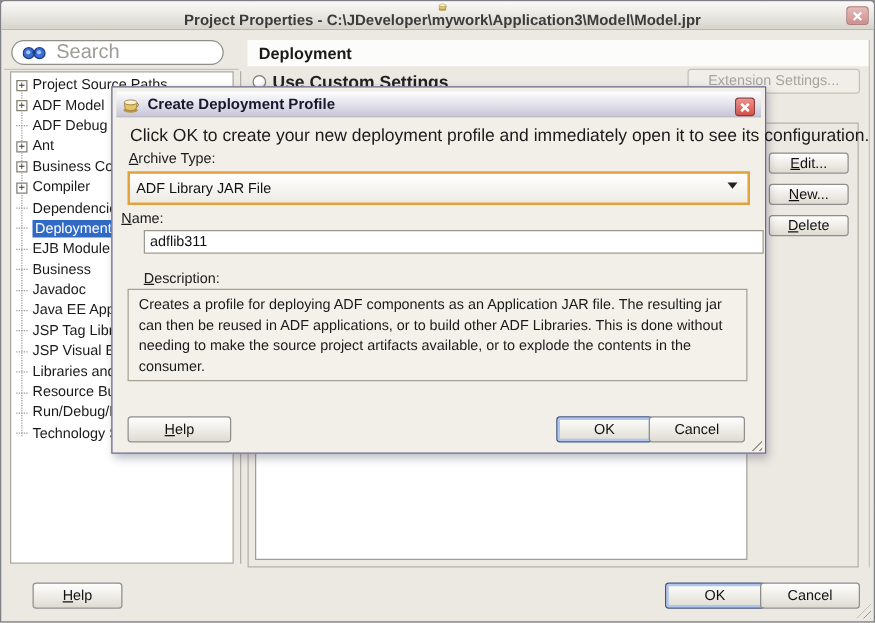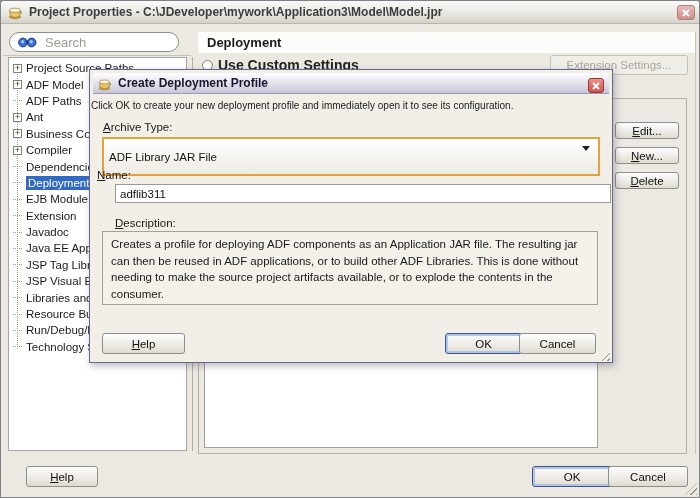--- a/index.html
+++ b/index.html
@@ -7,39 +7,39 @@
   body { font-family:"Liberation Sans", sans-serif; background:#8e8e8e; }
   #win {
     position:relative; width:700px; height:498px; background:#ece9e2;
     border:1px solid #7f7f86; border-radius:4px 4px 0 0; overflow:hidden;
   }
   
   #titlebar {
     position:absolute; left:0; top:0; width:700px; height:23px;
     background:linear-gradient(#fbfaf8, #e9e7e1 55%, #d6d3cc);
     border-bottom:1px solid #b9b6ae; border-radius:3px 3px 0 0;
-    display:flex; align-items:center;
+    display:flex; align-items:center;flex-direction:column;
   }
   #title-icon { margin-left:6px; width:16px; height:16px; }
   #window-title { margin-left:6px; font-size:12px; font-weight:600; color:#3c3c3c; white-space:nowrap; }
   .close-btn {
     position:absolute; top:4px; width:18px; height:15px; border-radius:3px;
     display:flex; align-items:center; justify-content:center; cursor:default;
   }
   #window-close { right:6px; background:linear-gradient(#e6bcba,#cf8e8c); border:1px solid #a98280; }
   
   #search-pill {
     position:absolute; left:8px; top:31px; width:170px; height:20px;
     background:#fff; border:1px solid #8f8f88; border-radius:10px;
     display:flex; align-items:center; padding-left:8px;
   }
   #search-pill svg { flex:0 0 auto; }
   #search-input {
     border:none; outline:none; background:transparent; margin-left:8px; width:115px;
-    font-family:"Liberation Sans", sans-serif; font-size:13px; color:#333;
+    font-family:"Liberation Sans", sans-serif; font-size:16px; color:#333;
   }
   #search-input::placeholder { color:#9d9d96; }
   #sidebar-divider { position:absolute; left:2px; top:54px; width:188px; height:1px; background:#c6c3bb; }
   #tree-panel {
     position:absolute; left:7px; top:56px; width:179px; height:394px;
     background:#fff; border:1px solid #aaa69d; overflow:hidden;
   }
   #tree { position:absolute; left:0; top:2px; width:100%; }
   #tree-vline { position:absolute; left:8px; top:10px; height:281px; width:0; border-left:1px dotted #9a9a93; }
   .tree-row { position:relative; height:16.4px; display:flex; align-items:center; padding-left:4px; white-space:nowrap; }
@@ -94,25 +94,25 @@
   }
   #dlg-titlebar {
     position:relative; height:21px; border-radius:2px 2px 0 0;
     background:linear-gradient(#fefeff, #e2e0ea 55%, #c8c5d7);
     border-bottom:1px solid #9f9cb6; display:flex; align-items:center;
   }
   #dlg-icon { margin-left:4px; width:15px; height:15px; }
   #dialog-title { margin-left:6px; font-size:12px; font-weight:bold; color:#17172f; }
   #dialog-close { right:5px; top:5px; width:16px; height:15px; background:linear-gradient(#ef918a,#d4524a); border:1px solid #8e3b35; }
   .dlg-abs { position:absolute; }
-  #dlg-instruction { left:1px; top:30px; font-size:10px; color:#1a1a1a; white-space:nowrap;text-align:right; }
+  #dlg-instruction { left:14px; top:30px; font-size:14px; color:#1a1a1a; white-space:nowrap;text-align:right; }
   .dlg-label { font-size:11.5px; color:#1a1a1a; }
   #archive-label { left:13px; top:51px; }
   #combo {
-    left:12px; top:67px; width:498px; height:39px;
+    left:12px; top:67px; width:498px; height:27px;
     border:2px solid #e3a23c; background:linear-gradient(#fff, #edebe3);
     display:flex; align-items:center; padding-left:5px; font-size:11.5px; color:#111;
   }
   #combo-arrow {
     position:absolute; right:8px; top:7px; width:0; height:0;
     border-left:4px solid transparent; border-right:4px solid transparent; border-top:5px solid #222;
   }
   #name-label { left:7px; top:99px; }
   #name-input {
     left:25px; top:114px; width:496px; height:19px; background:#fff;
@@ -166,21 +166,21 @@
         <div class="tree-row">
           <span class="expander">+</span>
           <span class="tree-label">Project Source Paths</span>
         </div>
         <div class="tree-row">
           <span class="expander">+</span>
           <span class="tree-label">ADF Model</span>
         </div>
         <div class="tree-row">
           <span class="stub"></span>
-          <span class="tree-label">ADF Paths</span>
+          <span class="tree-label">ADF Debug</span>
         </div>
         <div class="tree-row">
           <span class="expander">+</span>
           <span class="tree-label">Ant</span>
         </div>
         <div class="tree-row">
           <span class="expander">+</span>
           <span class="tree-label">Business Components</span>
         </div>
         <div class="tree-row">
@@ -194,21 +194,21 @@
         <div class="tree-row">
           <span class="stub"></span>
           <span class="tree-label sel">Deployment</span>
         </div>
         <div class="tree-row">
           <span class="stub"></span>
           <span class="tree-label">EJB Module</span>
         </div>
         <div class="tree-row">
           <span class="stub"></span>
-          <span class="tree-label">Extension</span>
+          <span class="tree-label">Business</span>
         </div>
         <div class="tree-row">
           <span class="stub"></span>
           <span class="tree-label">Javadoc</span>
         </div>
         <div class="tree-row">
           <span class="stub"></span>
           <span class="tree-label">Java EE Application</span>
         </div>
         <div class="tree-row">

